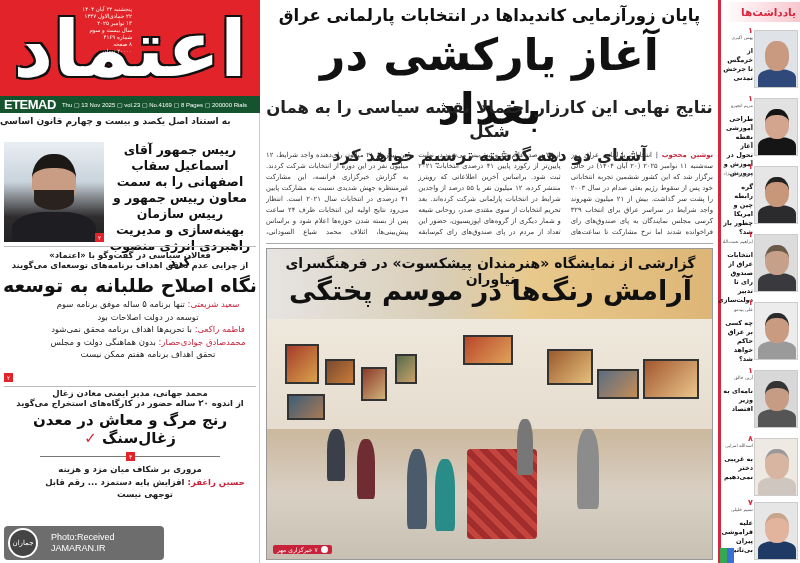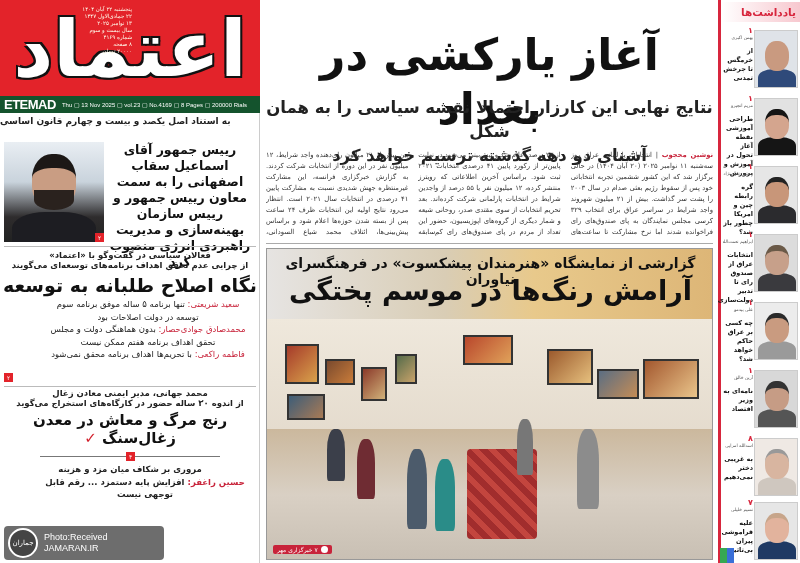--- a/index.html
+++ b/index.html
@@ -41,21 +41,21 @@
   .check { color: #d21f2b; font-weight: bold; }
   .mid-badge { position: absolute; left: 40px; top: 456px; width: 180px; height: 1px; background: #777; }
   .mid-badge .badge-num { position: absolute; left: 86px; top: -4px; }
 
   .wage-block { position: absolute; left: 0; top: 462px; width: 260px; height: 101px; text-align: center; }
   .wage-k { font-size: 8.5px; font-weight: bold; color: #222; margin-top: 2px; }
   .wage-title { font-size: 17px; line-height: 22px; font-weight: bold; color: #111; margin-top: 2px; }
   .wage-quote { font-size: 8.5px; line-height: 12px; font-weight: bold; color: #222; margin-top: 2px; padding-left: 30px; }
   .wage-quote .who { color: #c8233a; }
 
-  .watermark { position: absolute; left: 4px; top: 526px; width: 160px; height: 34px; background: rgba(60,60,60,0.75); border-radius: 4px; display: flex; align-items: center; gap: 6px; padding-left: 4px; direction: ltr; }
+  .watermark { position: absolute; left: 4px; top: 526px; width: 160px; height: 34px; background: rgba(60,60,60,0.75); border-radius: 4px; display: flex; align-items: center; gap: 13px; padding-left: 4px; direction: ltr; }
   .watermark .wm-logo { width: 30px; height: 30px; border-radius: 50%; border: 2px solid #fff; background: #444; color: #fff; font-size: 7px; display: flex; align-items: center; justify-content: center; }
   .watermark .wm-text { color: #fff; font-family: "Liberation Sans", sans-serif; font-size: 9px; line-height: 11px; }
 
   
   .center-col { position: absolute; left: 262px; top: 0; width: 455px; height: 563px; }
   .lead-kicker { position: absolute; left: 0; top: 6px; width: 455px; text-align: center; font-size: 16.5px; font-weight: bold; color: #111; }
   .lead-title { position: absolute; left: 0; top: 28px; width: 455px; text-align: center; font-size: 44px; line-height: 54px; font-weight: 900; color: #111; letter-spacing: -1px; }
   .lead-sub { position: absolute; left: 0; top: 96px; width: 455px; text-align: center; font-size: 16.5px; line-height: 24px; font-weight: bold; color: #222; }
   .lead-body { position: absolute; left: 4px; top: 150px; width: 447px; height: 88px; display: flex; flex-direction: row; gap: 10px; }
   .lead-body .col { flex: 1; font-size: 6.8px; line-height: 11px; color: #333; text-align: justify; overflow: hidden; }
@@ -134,22 +134,22 @@
       </div>
       <div class="appoint-text">رییس جمهور آقای اسماعیل سقاب اصفهانی را به سمت معاون رییس جمهور و رییس سازمان بهینه‌سازی و مدیریت راهبردی انرژی منصوب کرد</div>
     </div>
     <div class="sep" style="top:246px"></div>
 
     <div class="dev-block">
       <div class="dev-kicker1">فعالان سیاسی در گفت‌وگو با «اعتماد»</div>
       <div class="dev-kicker2">از چرایی عدم تحقق اهداف برنامه‌های توسعه‌ای می‌گویند</div>
       <div class="dev-title">نگاه اصلاح طلبانه به توسعه</div>
       <div class="dev-quote"><span class="who">سعید شریعتی:</span><span> تنها برنامه ۵ ساله موفق برنامه سوم توسعه در دولت اصلاحات بود</span></div>
+      <div class="dev-quote"><span class="who">فاطمه راکعی:</span><span> با تحریم‌ها اهداف برنامه محقق نمی‌شود</span></div>
       <div class="dev-quote"><span class="who">محمدصادق جوادی‌حصار:</span><span> بدون هماهنگی دولت و مجلس تحقق اهداف برنامه هفتم ممکن نیست</span></div>
-      <div class="dev-quote"><span class="who">فاطمه راکعی:</span><span> با تحریم‌ها اهداف برنامه محقق نمی‌شود</span></div>
       <span class="badge-num">۲</span>
     </div>
     <div class="sep" style="top:386px"></div>
 
     <div class="coal-block">
       <div class="coal-k1">محمد جهانی، مدیر ایمنی معادن زغال</div>
       <div class="coal-k2">از اندوه ۳۰ ساله حضور در کارگاه‌های استخراج می‌گوید</div>
       <div class="coal-title"><span>رنج مرگ و معاش در معدن زغال‌سنگ</span> <span class="check">✓</span></div>
     </div>
     <div class="mid-badge">
@@ -164,20 +164,21 @@
     <div class="watermark">
       <div class="wm-logo">جماران</div>
       <div class="wm-text">
         <div>Photo:Received</div>
         <div>JAMARAN.IR</div>
       </div>
     </div>
   </div>
 
   <div class="center-col">
+    <div class="lead-kicker">پایان زورآزمایی کاندیداها در انتخابات پارلمانی عراق</div>
     <div class="lead-title">آغاز یارکشی در بغداد</div>
     <div class="lead-sub">
       <div>نتایج نهایی این کارزار احتمالا نقشه سیاسی را به همان شکل</div>
       <div>آشنای دو دهه گذشته ترسیم خواهد کرد</div>
     </div>
     <div class="lead-body">
       <div class="col"><span class="author">نوشین محجوب</span> | <span>انتخابات پارلمانی عراق روز سه‌شنبه ۱۱ نوامبر ۲۰۲۵ (۲۰ آبان ۱۴۰۴) در حالی برگزار شد که این کشور ششمین تجربه انتخاباتی خود پس از سقوط رژیم بعثی صدام در سال ۲۰۰۳ را پشت سر گذاشت. بیش از ۲۱ میلیون شهروند واجد شرایط در سراسر عراق برای انتخاب ۳۲۹ کرسی مجلس نمایندگان به پای صندوق‌های رای فراخوانده شدند اما نرخ مشارکت تا ساعت‌های میانی روز تنها کمی بیش</span></div>
       <div class="col"><span>از ۲۳ درصد اعلام شد و پیش‌بینی می‌شود در نهایت پایین‌تر از رکورد پایین ۴۱ درصدی انتخابات ۲۰۲۱ ثبت شود. براساس آخرین اطلاعاتی که رویترز منتشر کرده، ۱۲ میلیون نفر یا ۵۵ درصد از واجدین شرایط در انتخابات پارلمانی شرکت کرده‌اند. بعد تحریم انتخابات از سوی مقتدی صدر، روحانی شیعه و شمار دیگری از گروه‌های اپوزیسیون، حضور این تعداد از مردم در پای صندوق‌های رای کم‌سابقه توصیف شده است. از</span></div>
       <div class="col"><span>بین بیش از ۲۱ میلیون رای‌دهنده واجد شرایط، ۱۲ میلیون نفر در این دوره از انتخابات شرکت کردند. به گزارش خبرگزاری فرانسه، این مشارکت غیرمنتظره جهش شدیدی نسبت به مشارکت پایین ۴۱ درصدی در انتخابات سال ۲۰۲۱ است. انتظار می‌رود نتایج اولیه این انتخابات ظرف ۲۴ ساعت پس از بسته شدن حوزه‌ها اعلام شود و براساس پیش‌بینی‌ها، ائتلاف محمد شیاع السودانی، نخست‌وزیر عراق...</span> </div>
     </div>

